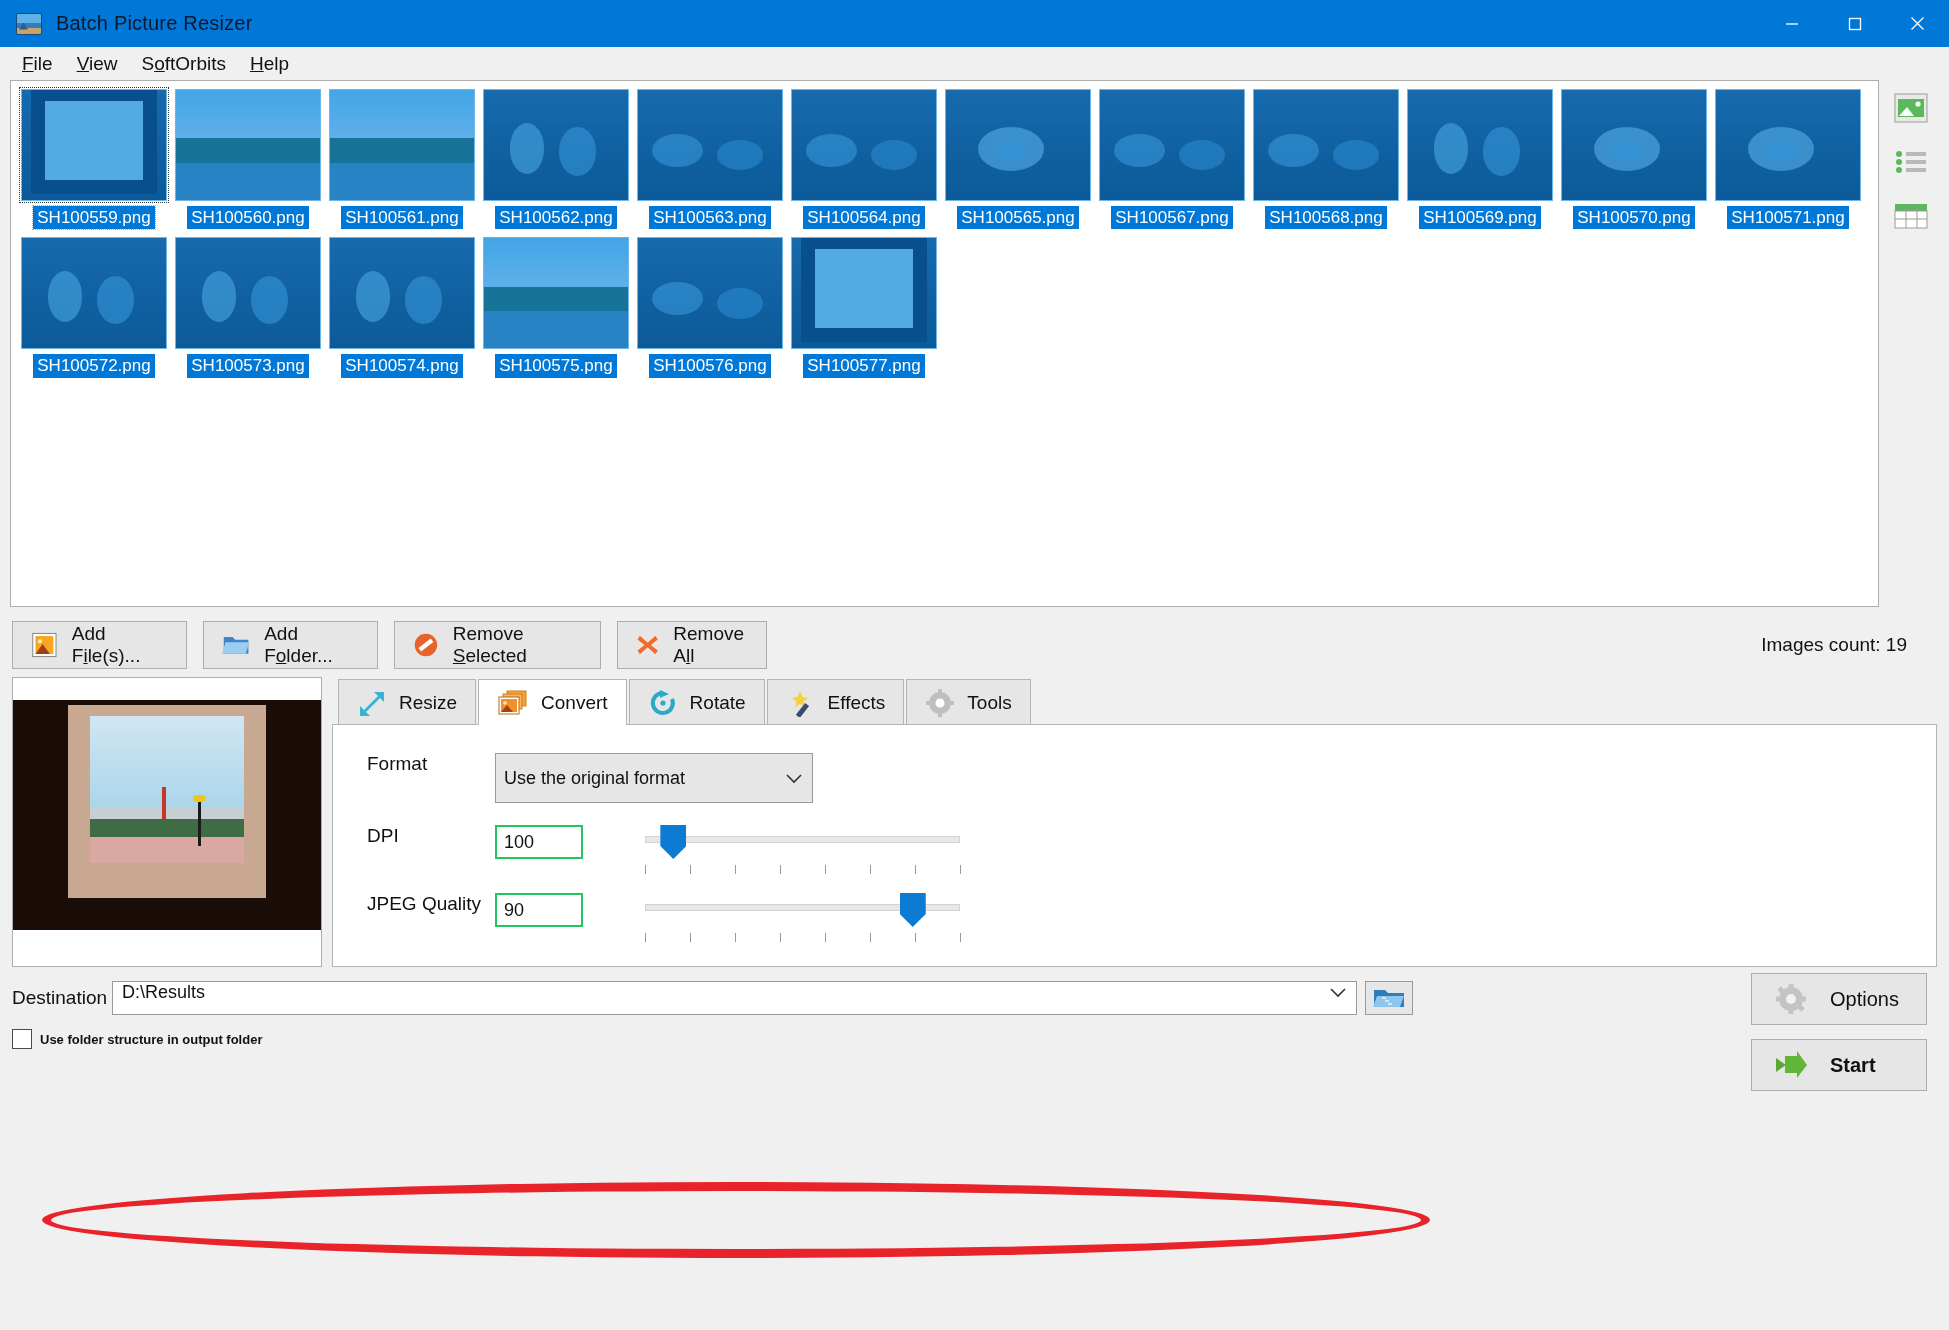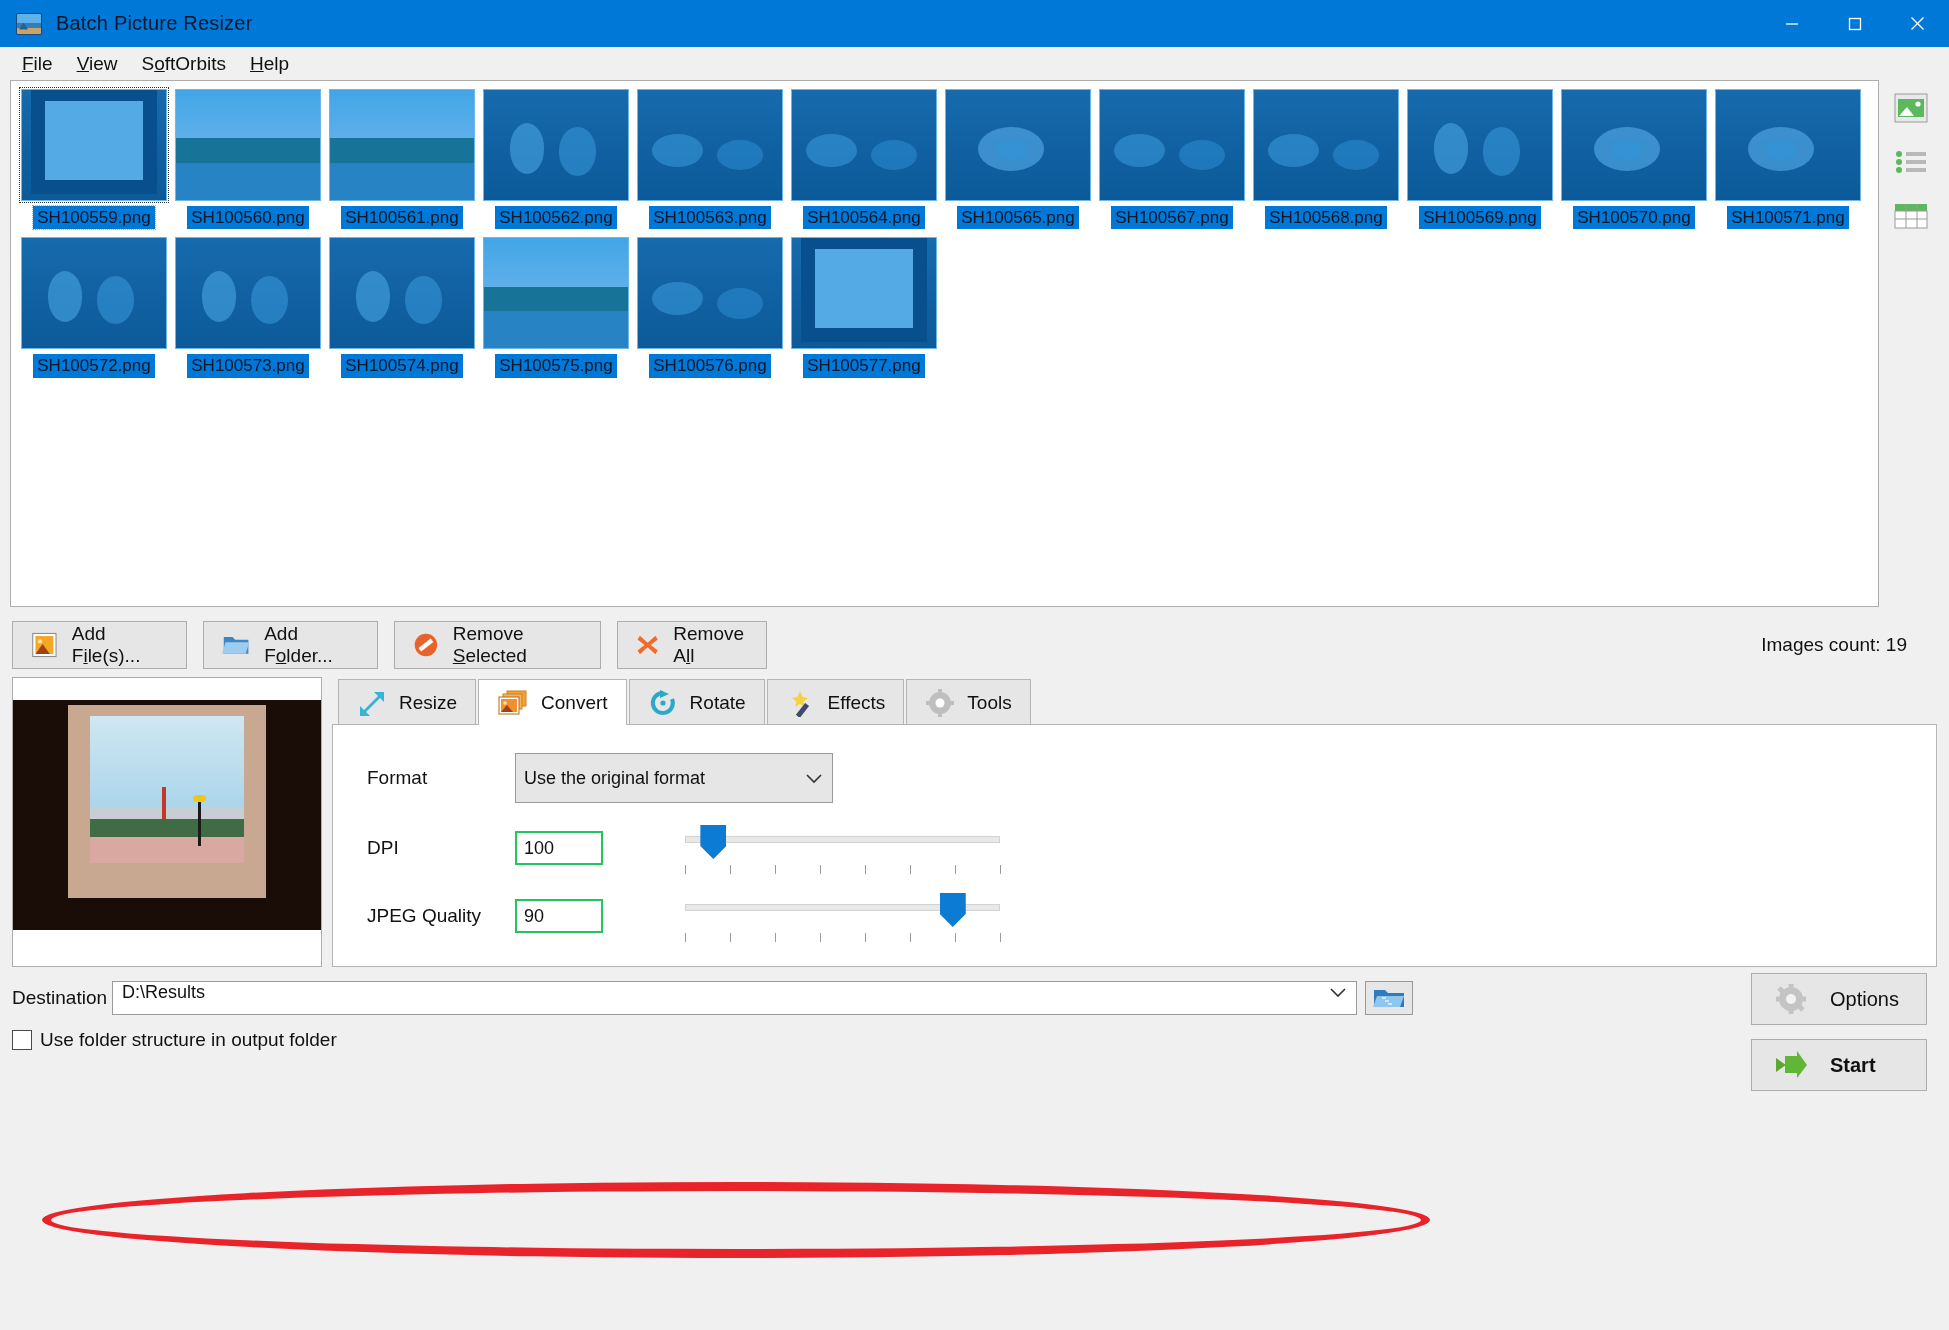--- a/index.html
+++ b/index.html
@@ -43,21 +43,21 @@
   }
   .thumbgrid { display:flex; flex-wrap:wrap; }
   .thumbcell { width:150px; margin:0 2px 8px 2px; display:flex; flex-direction:column; align-items:center; }
   .thumbimg {
     width:146px; height:112px; position:relative; overflow:hidden;
     border:1px solid #6fb6e8; background:#0a3f6e;
   }
   .thumbcell.focused .thumbimg{ outline:1px dotted #333; outline-offset:1px; }
   .thumb-sel-overlay{ position:absolute; inset:0; background:rgba(0,120,215,.48); }
   .thumblabel {
-    margin-top:5px; background:#0078d7; color:#0f172a; font-size:17px;
+    margin-top:5px; background:#0078d7; color:#ffffff; font-size:17px;
     padding:1px 4px; white-space:nowrap; line-height:1.25;
   }
   .thumbcell.focused .thumblabel{ outline:1px dotted #88b8e0; }
 
   
   .scene{position:absolute;inset:0;}
   .sky{position:absolute;left:0;right:0;top:0;height:52%;background:linear-gradient(#7fd0f5,#bfe6fb);}
   .ground{position:absolute;left:0;right:0;bottom:0;height:48%;background:#4e8fb5;}
   .greens{position:absolute;left:0;right:0;top:44%;height:22%;background:#2f6f5e;}
   .indoor{position:absolute;inset:0;background:linear-gradient(#2c5f86,#173f60);}
@@ -103,21 +103,21 @@
   .tabstrip { display:flex; height:48px; align-items:flex-end; padding-left:6px; }
   .tab {
     height:46px; display:flex; align-items:center; gap:12px; padding:0 18px;
     background:#e6e6e6; border:1px solid #b5b5b5; border-bottom:none; font-size:19px;
     margin-right:2px; color:#111;
   }
   .tab.active { background:#fff; border-color:#b5b5b5; position:relative; z-index:2; }
   .tabbody {
     flex:1; background:#fff; border:1px solid #b5b5b5; margin-top:-1px; padding:28px 0 0 34px;
   }
-  .formrow { display:flex; align-items:center; margin-bottom:22px;gap:20px; }
+  .formrow { display:flex; margin-bottom:22px; }
   .flabel { width:128px; font-size:19px; color:#111; }
   .combo {
     width:318px; height:50px; background:#e6e6e6; border:1px solid #9a9a9a;
     display:flex; align-items:center; padding:0 8px; font-size:18px; position:relative;
   }
   .combo .chev { position:absolute; right:10px; }
   .numinput {
     width:88px; height:34px; background:#fff; border:2px solid #22c55e;
     font-size:18px; padding:0 7px; display:flex; align-items:center;
   }
@@ -134,21 +134,21 @@
   .destlabel { font-size:19px; width:100px; }
   .destinput {
     flex:1; height:34px; background:#fff; border:1px solid #9a9a9a; display:flex;
     align-items:flex-start; padding:0 9px; font-size:18px; position:relative;
   }
   .destinput .chev{ position:absolute; right:10px; }
   .browsebtn { width:48px; height:34px; margin-left:8px; border:1px solid #9a9a9a;
     background:#e6e6e6; display:flex; align-items:center; justify-content:center; }
   .chkrow { display:flex; align-items:center; margin-top:14px; }
   .chkbox { width:20px; height:20px; border:1px solid #4a4a4a; background:#fff; margin-right:8px; }
-  .chklabel { font-size:19px; }
+  .chklabel { font-size:13px;font-weight:bold; }
 
   .rightbtns { position:absolute; right:22px; top:6px; }
   .bigbtn { width:176px; height:52px; background:#e6e6e6; border:1px solid #adadad;
     display:flex; align-items:center; gap:22px; padding-left:22px; font-size:20px; }
   .bigbtn.start { margin-top:14px; font-weight:bold; }
 
   
   .annot { position:absolute; left:42px; top:1182px; width:1388px; height:76px;
     border:9px solid #e8232a; border-radius:50%; pointer-events:none; z-index:50; }
 </style>

